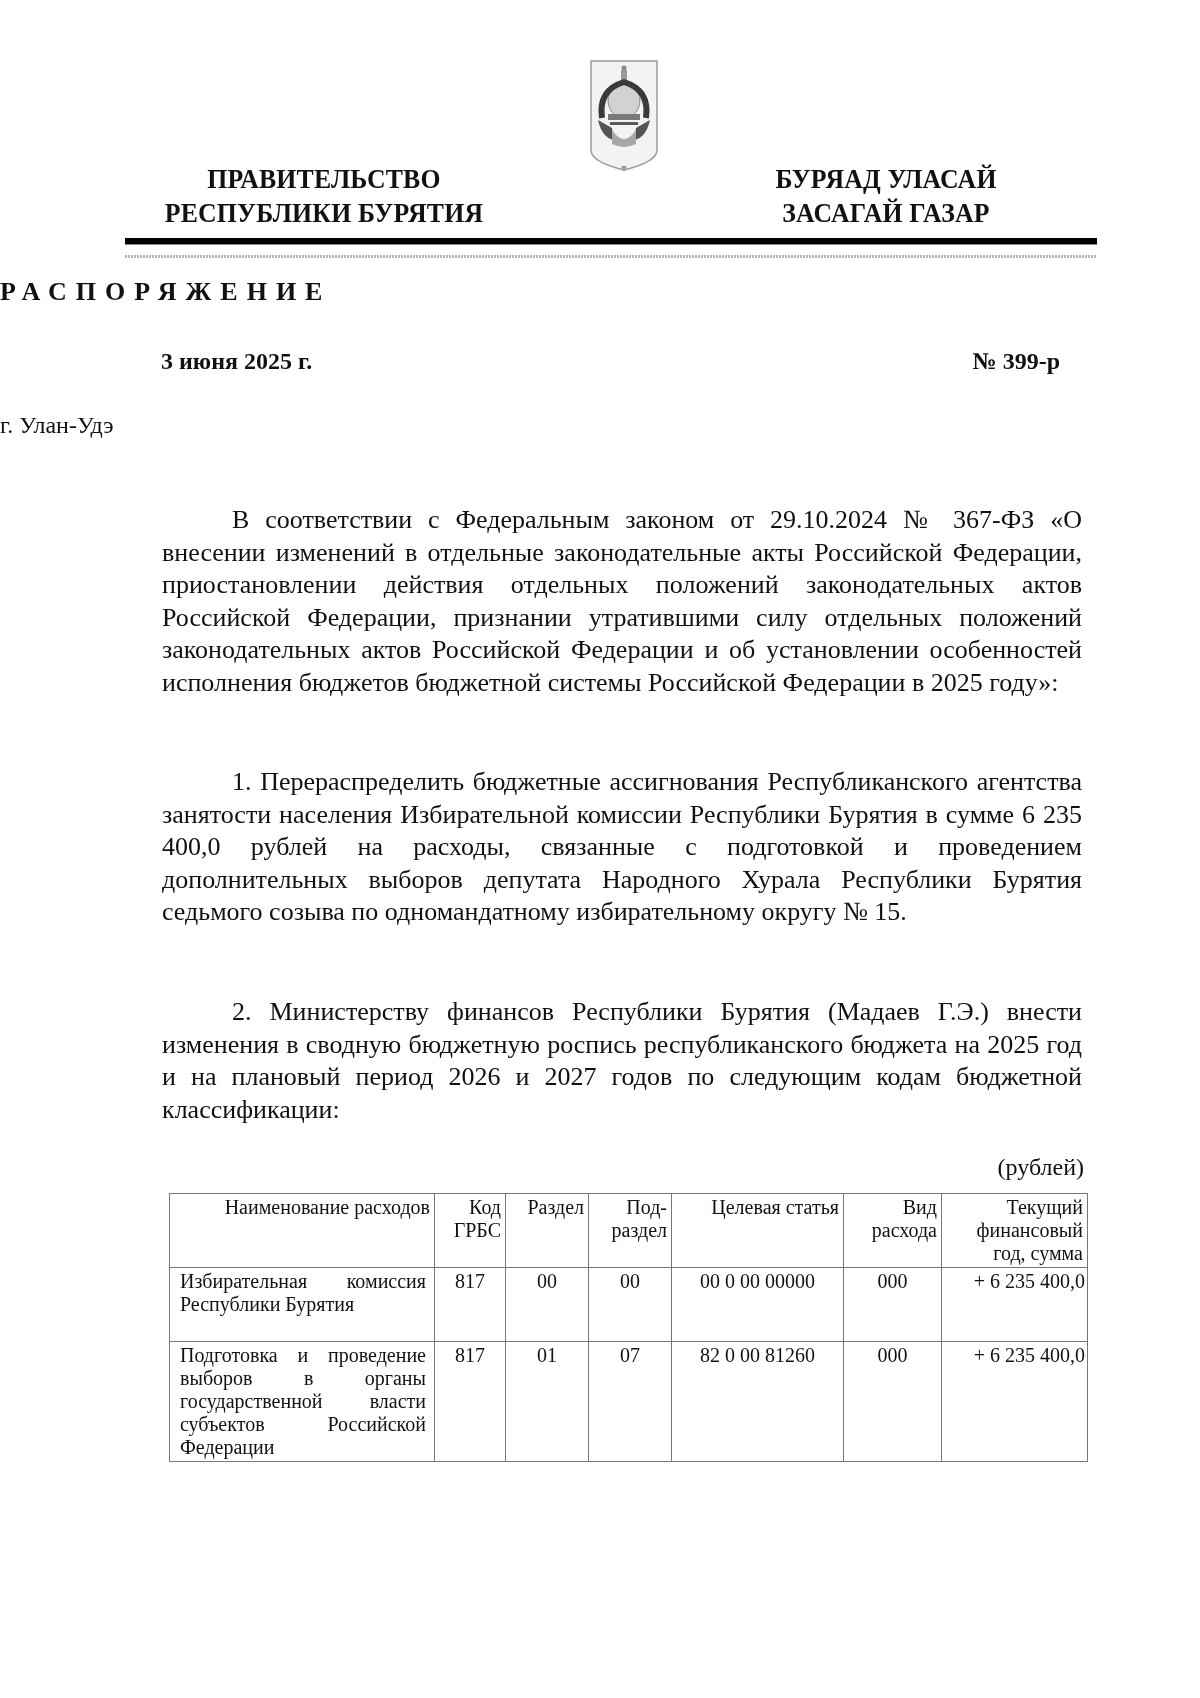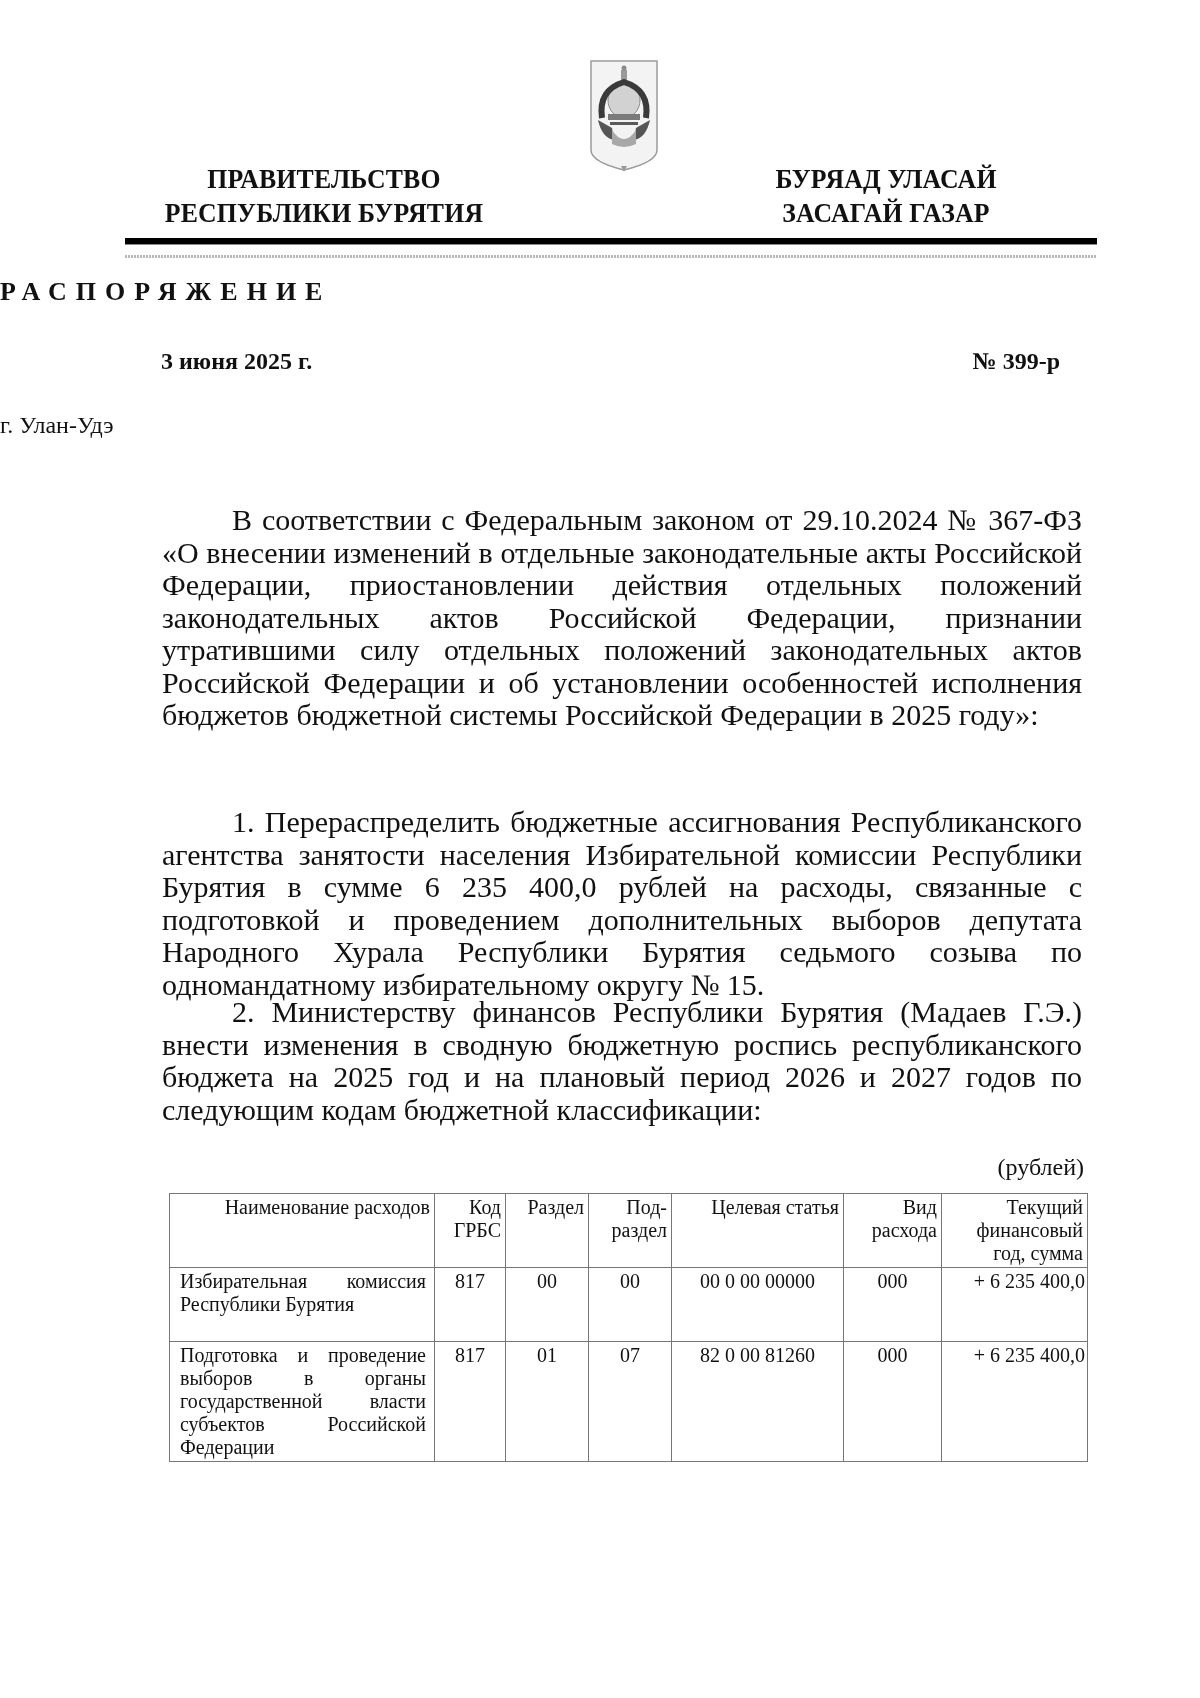--- a/index.html
+++ b/index.html
@@ -89,28 +89,28 @@
       text-align: left;
       font-size: 24px;
       box-sizing: border-box;
     }
 
     
     .para {
       position: absolute;
       left: 162px;
       width: 920px;
-      font-size: 30px;
+      font-size: 26px;
       line-height: 32.5px;
       text-align: justify;
       text-indent: 70px;
       hyphens: manual;
     }
     .para-preamble { top: 504px; }
-    .para-1 { top: 806px; }
+    .para-1 { top: 766px; }
     .para-2 { top: 996px; }
 
     .unit-note {
       position: absolute;
       right: 116px;
       top: 1154px;
       font-size: 24px;
     }
 
     

